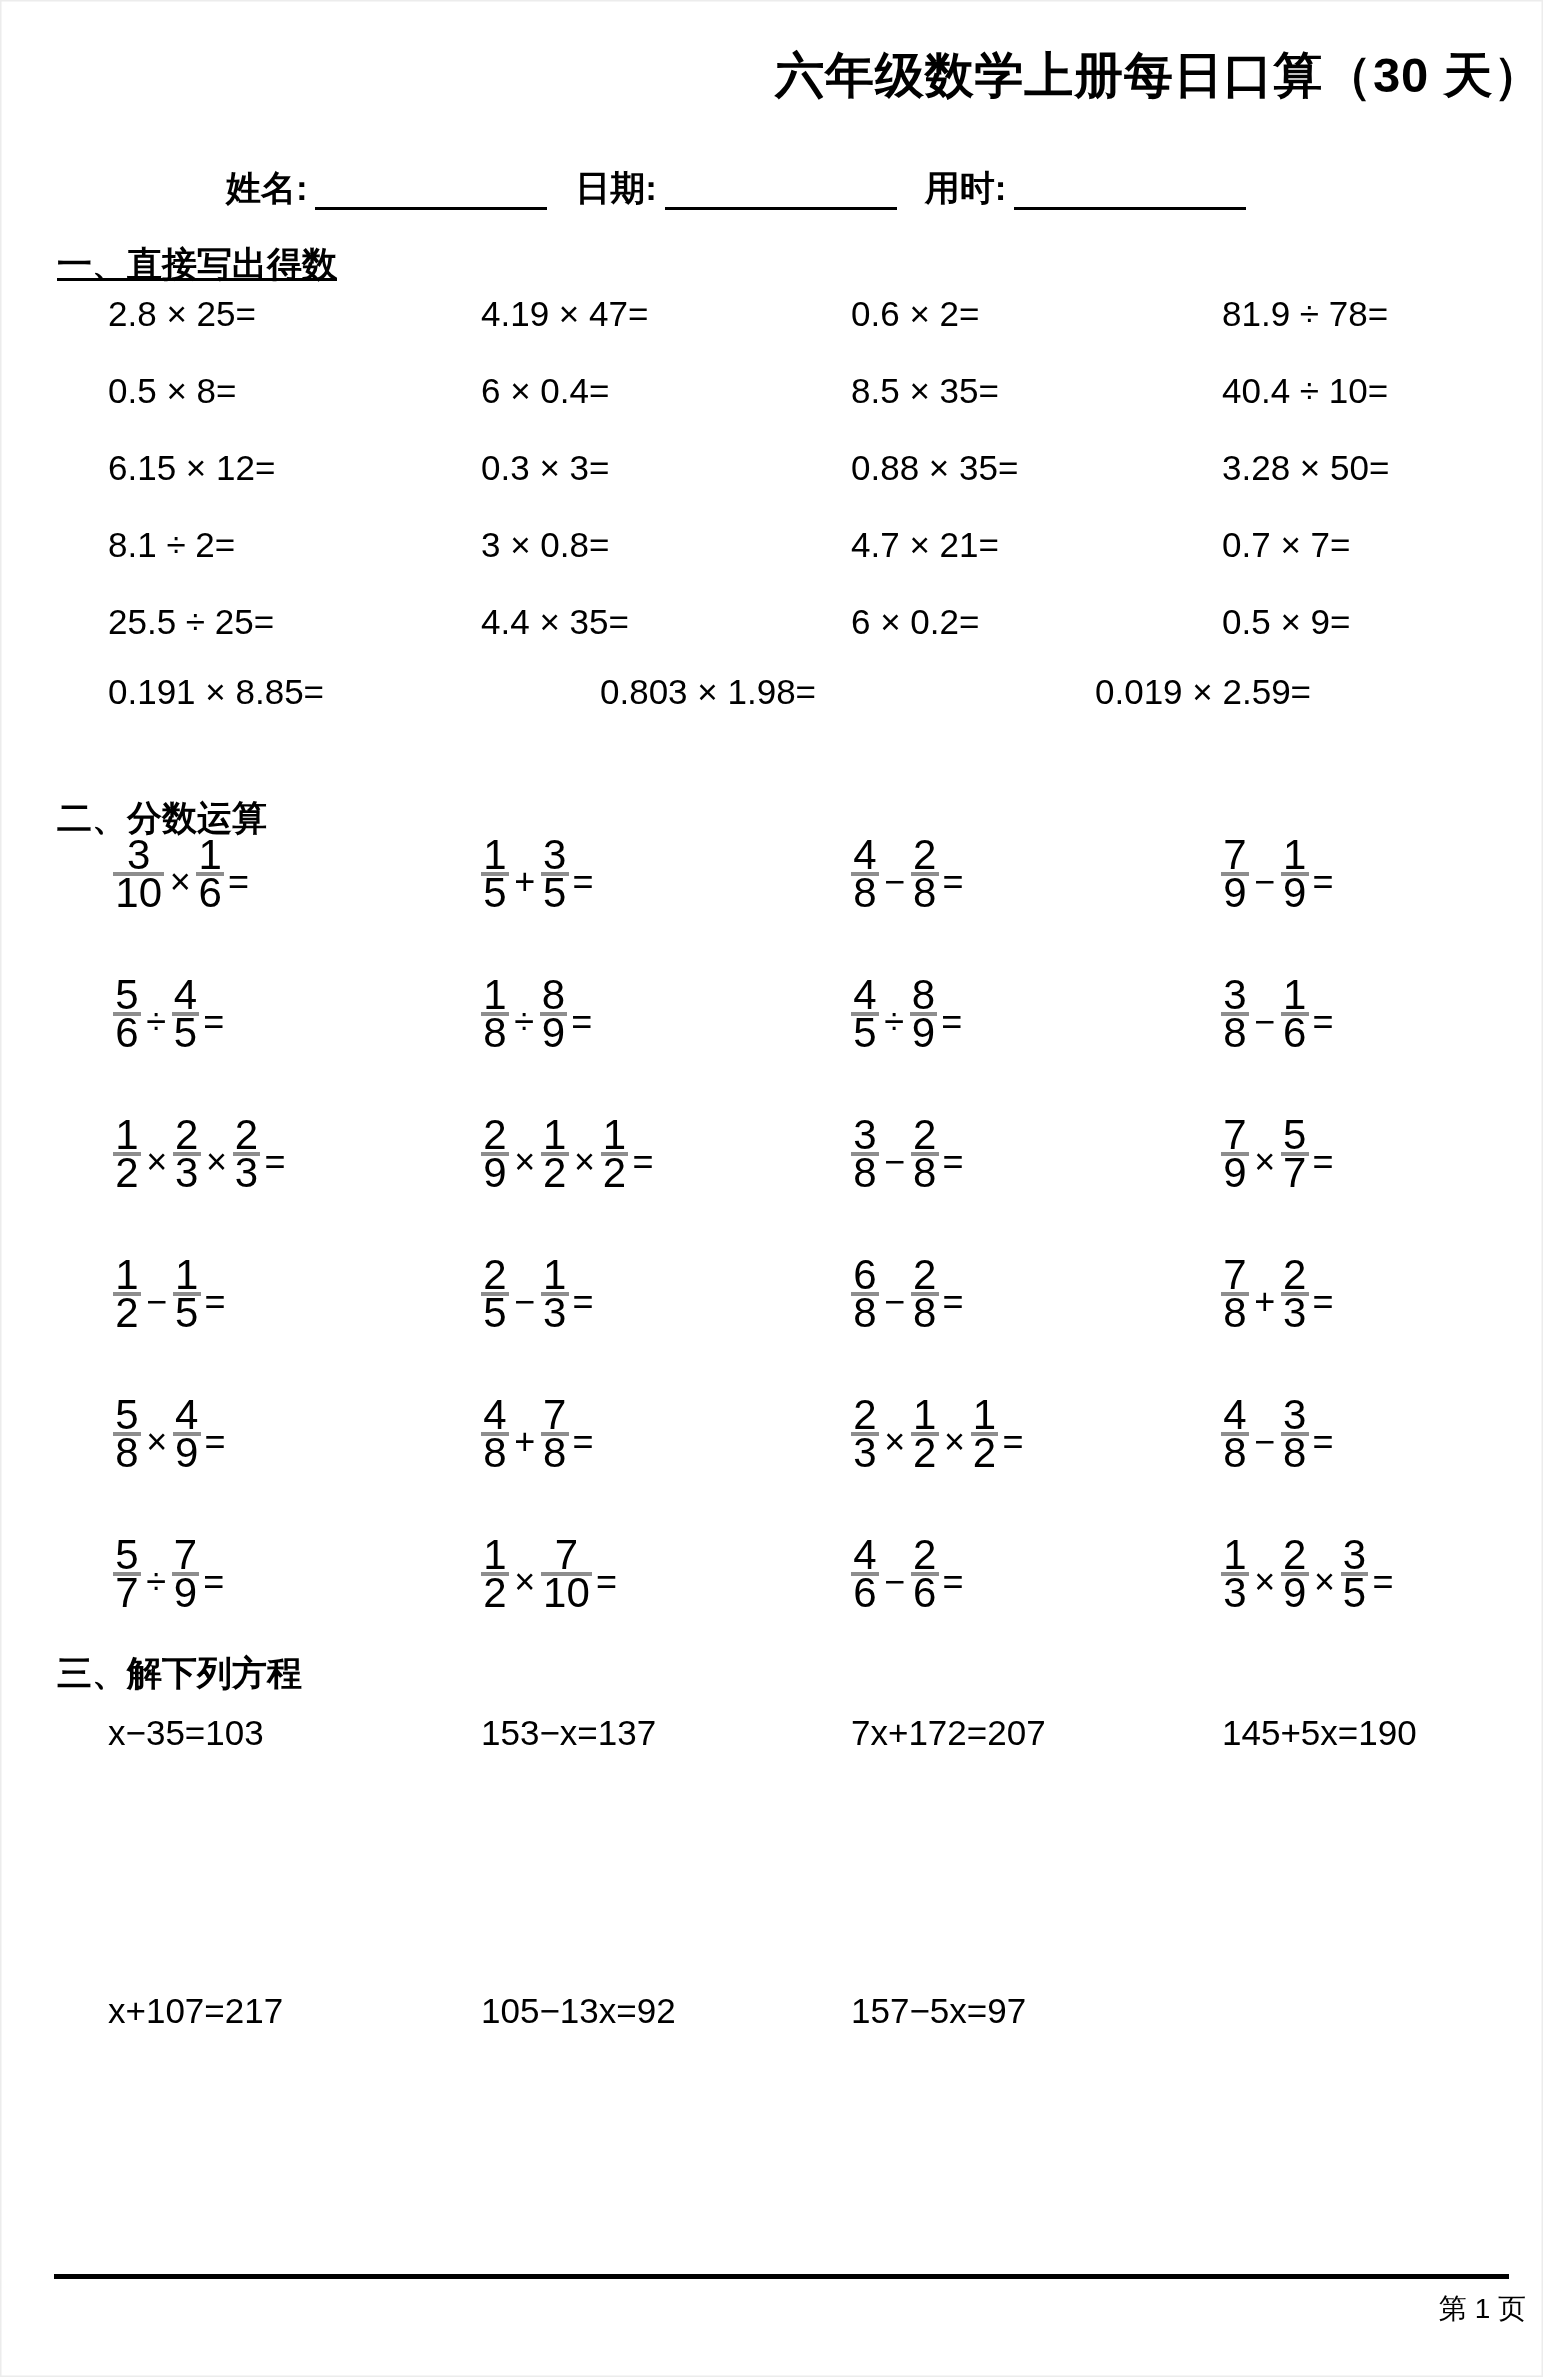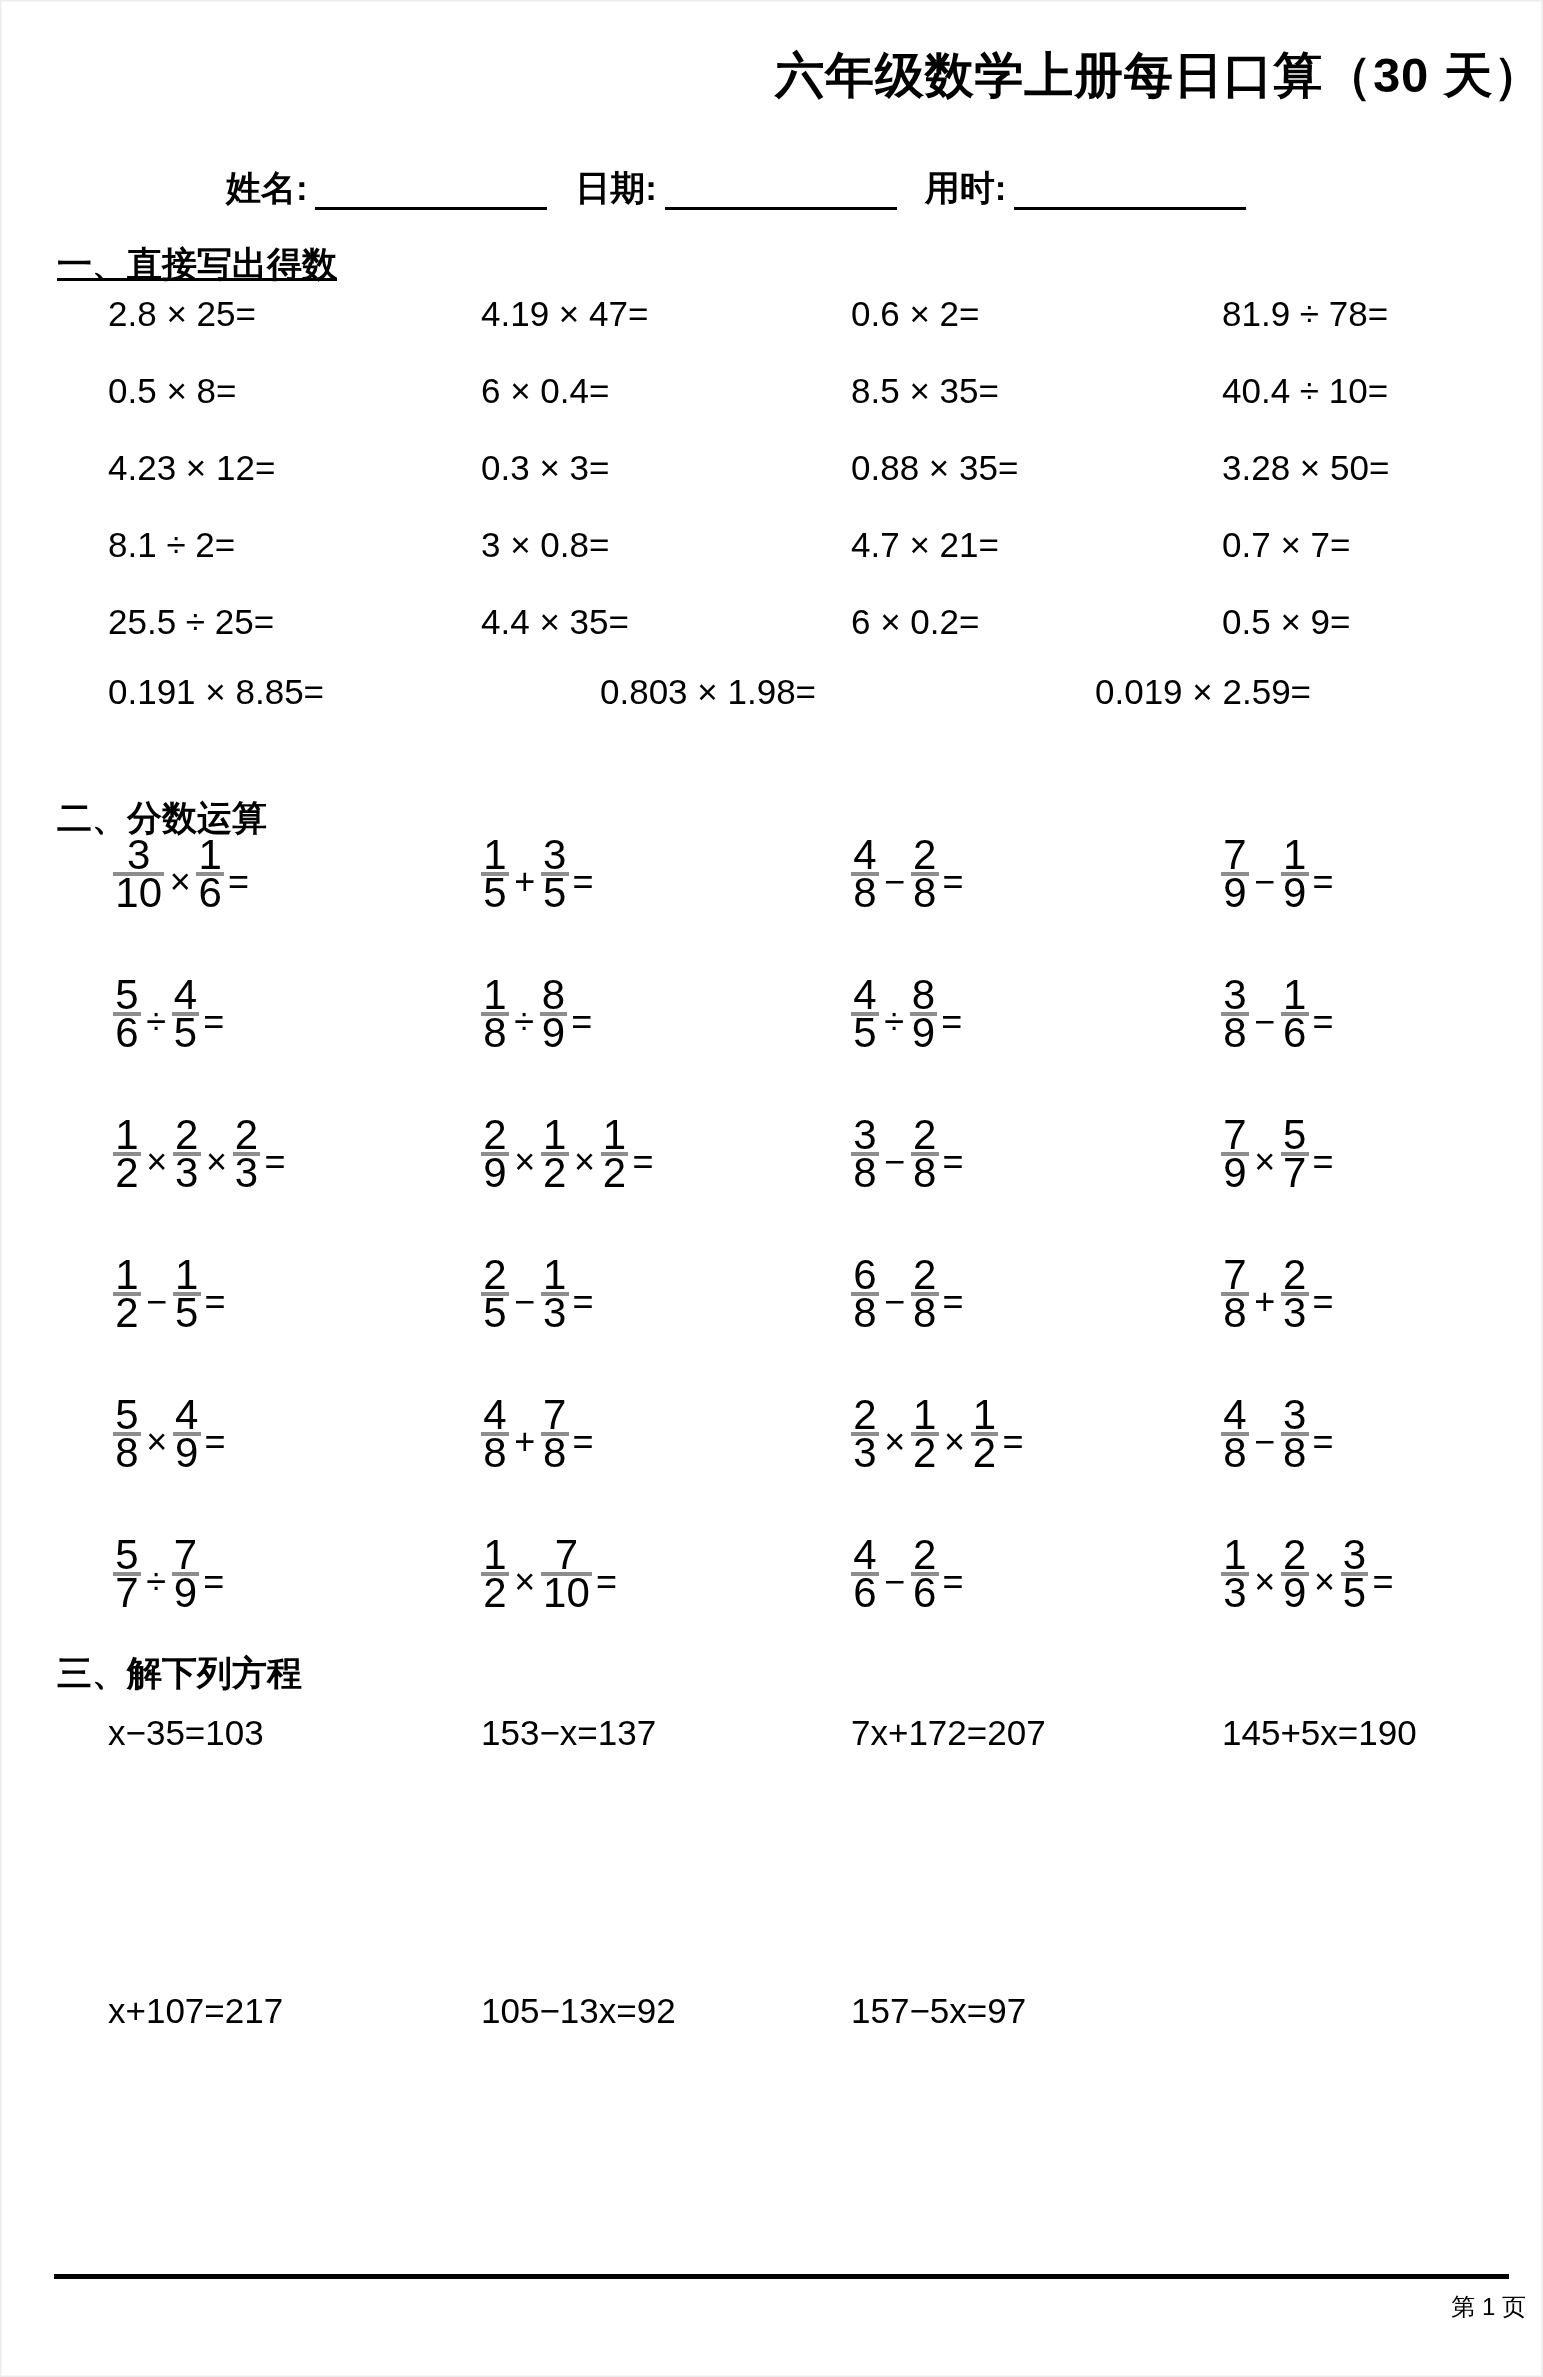--- a/index.html
+++ b/index.html
@@ -42,21 +42,21 @@
     font-size:42px; line-height:34px; }
   .frac .num, .frac .den { padding:0 2.3px; }
   .frac .bar { align-self:stretch; height:3.1px; background:#8d8d8d; margin:0.8px 0; }
   .op { font-size:36px; line-height:1; position:relative; top:7.7px; }
   .op.eq { margin-left:-1.5px; }
 
   .eqs { top:1715px; left:108px; width:1404px;
     grid-template-columns:373px 370px 371px 1fr; grid-auto-rows:278px; }
 
   .footer-line { position:absolute; top:2274px; left:54px; width:1455px; height:4.6px; background:#000; }
-  .footer-text { position:absolute; top:2295px; right:17px; font-size:24px; line-height:1; }
+  .footer-text { position:absolute; top:2295px; right:17px; font-size:28px; line-height:1; }
 </style>
 </head>
 <body>
 
 <div class="page">
   <h1 class="title">六年级数学上册每日口算（30 天）</h1>
 
   <div class="meta">
     <span class="label">姓名:</span>
     <span class="blank"></span>
@@ -69,21 +69,21 @@
   <div class="heading h1">一、直接写出得数</div>
   <div class="grid oral">
       <div class="cell">2.8 × 25=</div>
       <div class="cell">4.19 × 47=</div>
       <div class="cell">0.6 × 2=</div>
       <div class="cell">81.9 ÷ 78=</div>
       <div class="cell">0.5 × 8=</div>
       <div class="cell">6 × 0.4=</div>
       <div class="cell">8.5 × 35=</div>
       <div class="cell">40.4 ÷ 10=</div>
-      <div class="cell">4.23 × 12=</div>
+      <div class="cell">6.15 × 12=</div>
       <div class="cell">0.3 × 3=</div>
       <div class="cell">0.88 × 35=</div>
       <div class="cell">3.28 × 50=</div>
       <div class="cell">8.1 ÷ 2=</div>
       <div class="cell">3 × 0.8=</div>
       <div class="cell">4.7 × 21=</div>
       <div class="cell">0.7 × 7=</div>
       <div class="cell">25.5 ÷ 25=</div>
       <div class="cell">4.4 × 35=</div>
       <div class="cell">6 × 0.2=</div>

